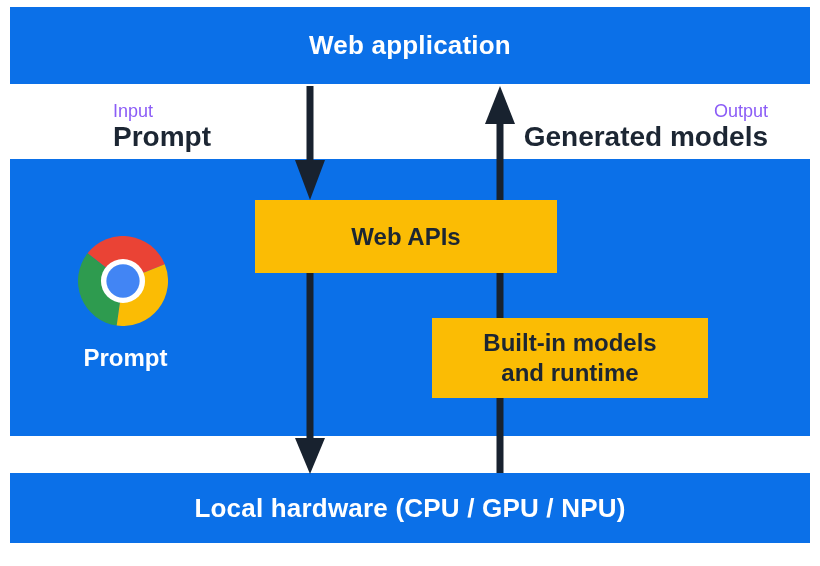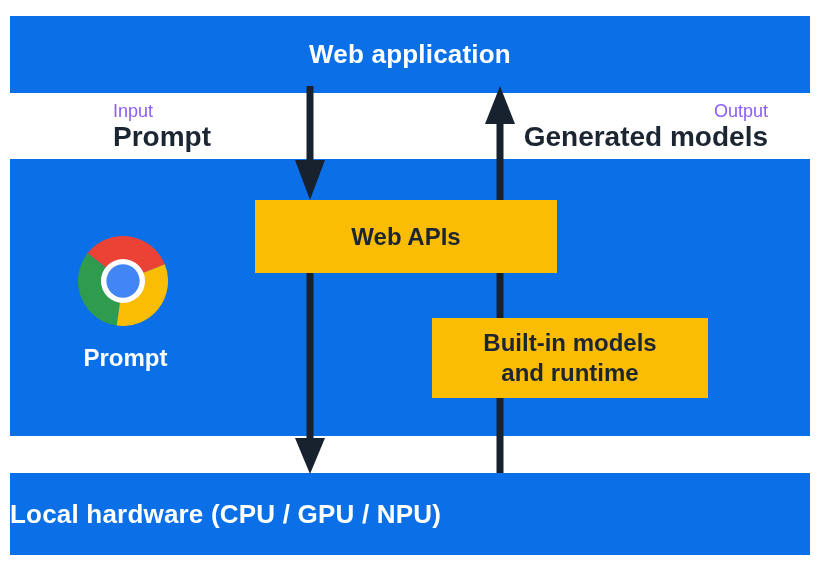--- a/index.html
+++ b/index.html
@@ -15,23 +15,23 @@
     background: #ffffff;
     overflow: hidden;
   }
   .blue-band {
     position: absolute;
     left: 10px;
     width: 800px;
     background: #0b70e8;
     z-index: 1;
   }
-  #top-bar    { top: 16px;  height: 77px; display: flex; align-items: center; justify-content: center; }
+  #top-bar    { top: 7px;  height: 77px; display: flex; align-items: center; justify-content: center; }
   #mid-band   { top: 159px; height: 277px; }
-  #bottom-bar { top: 473px; height: 82px; display: flex; align-items: center; }
+  #bottom-bar { top: 473px; height: 70px; display: flex; align-items: center; justify-content: center; }
 
   .white-title {
     color: #ffffff;
     font-size: 26px;
     font-weight: bold;
     letter-spacing: 0.2px;
   }
 
   .io-group { position: absolute; z-index: 3; }
   #input-group  { left: 113px; top: 99px;  text-align: left; }

